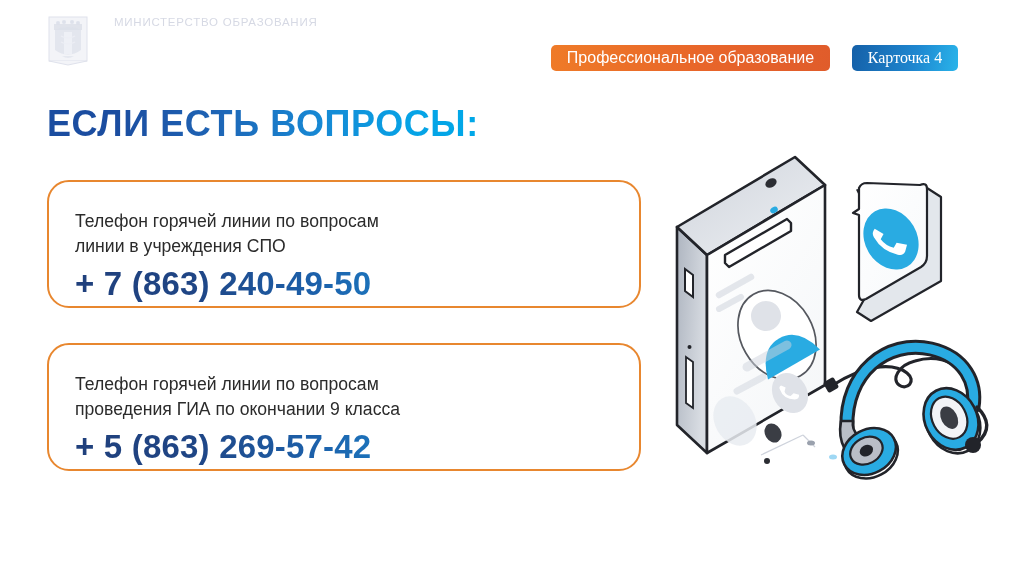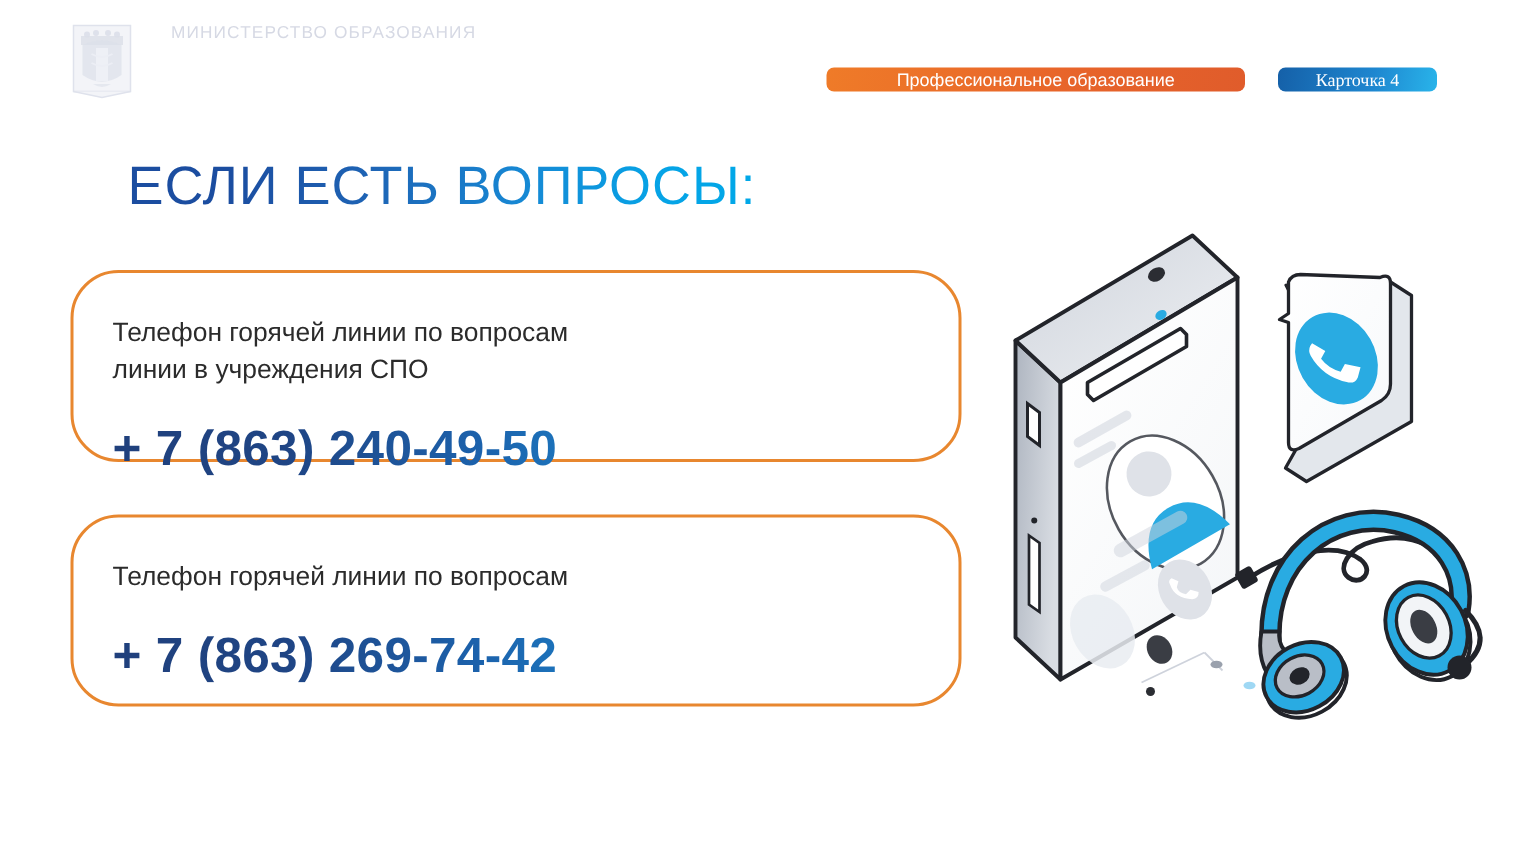--- a/index.html
+++ b/index.html
@@ -42,27 +42,27 @@
     letter-spacing: 0.75px;
     color: #d6d9e4;
     line-height: 1.18;
     white-space: nowrap;
     font-weight: 400;
   }
 
   
   .badge {
     position: absolute;
-    height: 16px;
+    height: 26px;
     display: flex;
     align-items: center;
     justify-content: center;
     border-radius: 5px;
     color: #ffffff;
-    font-size: 12px;
+    font-size: 16px;
     white-space: nowrap;
     box-sizing: border-box;
   }
   #badge-category {
     left: 551px;
     top: 45px;
     width: 279px;
     background: linear-gradient(100deg, #ef7b28 0%, #e8652a 55%, #e05c2b 100%);
   }
   #badge-card {
@@ -72,61 +72,60 @@
     background: linear-gradient(100deg, #1560a8 0%, #1e87d0 60%, #29b4ea 100%);
     font-family: Liberation Serif, serif;
   }
 
   
   #page-title {
     position: absolute;
     left: 47px;
     top: 104px;
     font-size: 36px;
-    font-weight: 400;
+    font-weight: 700;
     letter-spacing: 0.6px;
     line-height: 1.1;
     white-space: nowrap;
     background: linear-gradient(90deg,
         #1b4da0 0%,
         #1b4da0 16%,
         #1e63b4 38%,
         #1787d3 62%,
         #06a3e6 84%,
         #00a8e8 100%);
     -webkit-background-clip: text;
     background-clip: text;
     color: transparent;
-    margin-left: 38px;
     -webkit-text-fill-color: transparent;
   }
 
   
   .info-box {
     position: absolute;
     left: 47px;
     width: 594px;
     box-sizing: border-box;
     border: 2px solid #e8872f;
-    border-radius: 32px;
+    border-radius: 22px;
     background: #ffffff;
     padding: 27px 26px 22px 26px;
   }
   #info-box-1 { top: 180px; height: 128px; }
   #info-box-2 { top: 343px; height: 128px; }
 
   .info-line {
     font-size: 17.6px;
     color: #2b2b2b;
     line-height: 1.42;
     white-space: nowrap;
     font-weight: 400;
   }
   .phone-number {
-    margin-top: 22px;
+    margin-top: 7px;
     font-size: 33px;
     font-weight: 700;
     letter-spacing: 0.2px;
     line-height: 1.08;
     white-space: nowrap;
     background: linear-gradient(90deg,
         #20407c 0%,
         #1f4585 22%,
         #1c61ab 45%,
         #1c8ad0 70%,
@@ -178,21 +177,22 @@
 <div id="page-title">ЕСЛИ ЕСТЬ ВОПРОСЫ:</div>
 
 <div class="info-box" id="info-box-1">
   <div class="info-line">Телефон горячей линии по вопросам</div>
   <div class="info-line">линии в учреждения СПО</div>
   <div class="phone-number">+ 7 (863) 240-49-50</div>
 </div>
 
 <div class="info-box" id="info-box-2">
   <div class="info-line">Телефон горячей линии по вопросам</div>
-  <div class="phone-number">+ 7 (863) 269-74-42</div>
+  <div class="info-line">проведения ГИА по окончании 9 класса</div>
+  <div class="phone-number">+ 5 (863) 269-57-42</div>
 </div>
 
 <svg id="illustration" viewBox="0 0 350 350" aria-hidden="true">
   <defs>
     <linearGradient id="phoneSide" x1="0" y1="0" x2="1" y2="0.4">
       <stop offset="0%" stop-color="#aeb5c0"></stop>
       <stop offset="100%" stop-color="#d9dde3"></stop>
     </linearGradient>
     <linearGradient id="phoneTop" x1="0" y1="0" x2="1" y2="1">
       <stop offset="0%" stop-color="#cfd4dc"></stop>

